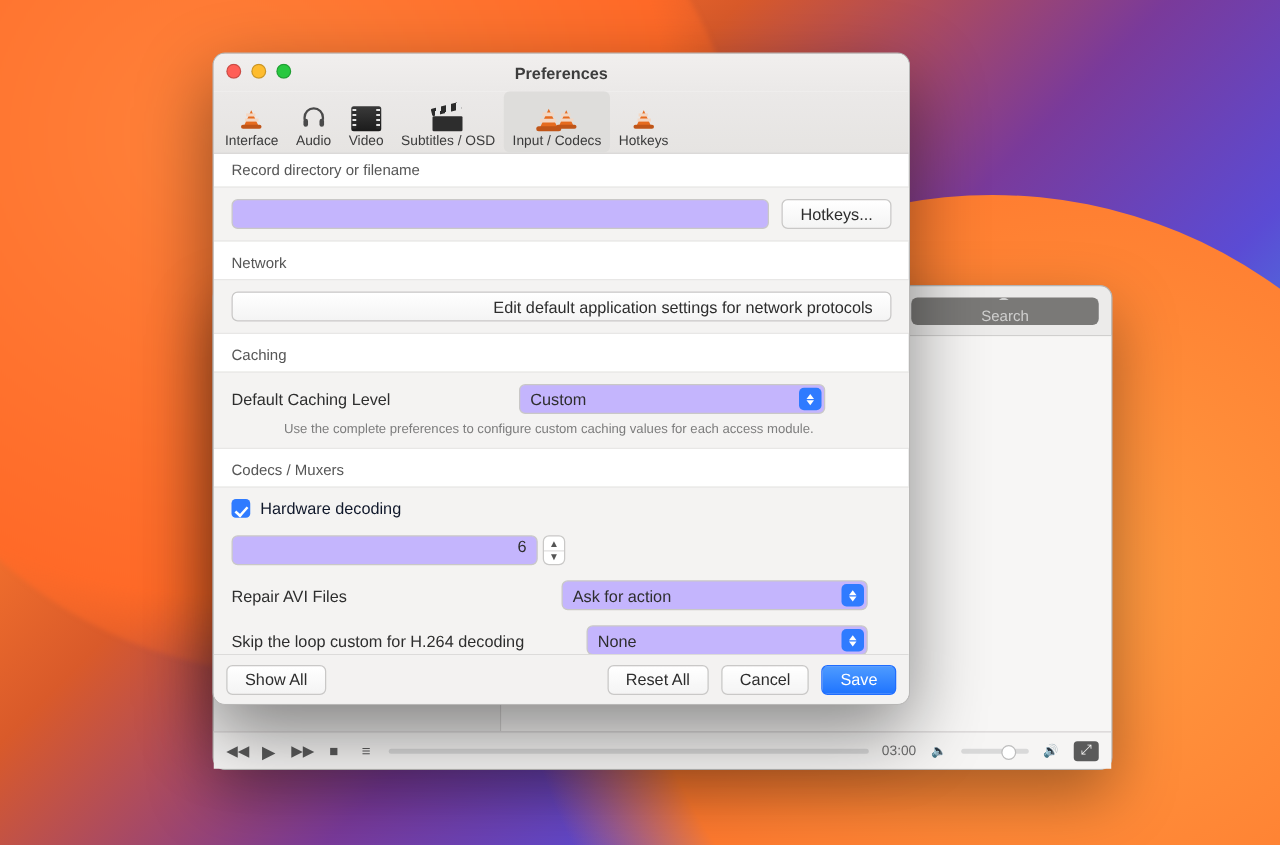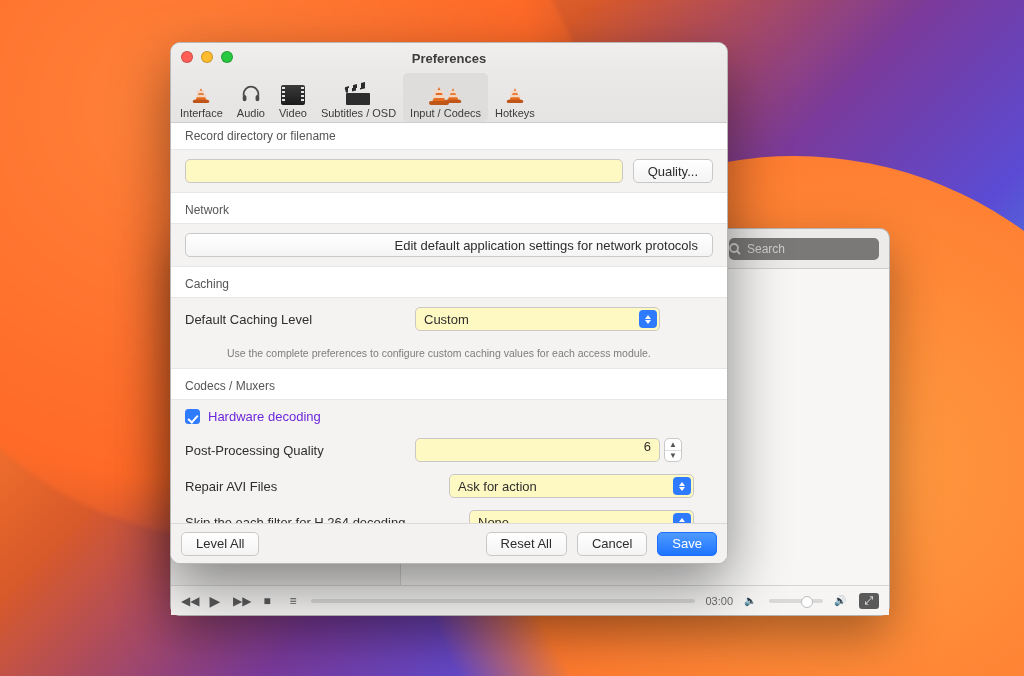--- a/index.html
+++ b/index.html
@@ -22,21 +22,21 @@
 }
 .bg-toolbar { height:40px; border-bottom:1px solid #d0cfce; display:flex; align-items:center; padding:0 10px; gap:8px; }
 .bg-body { display:flex; height:calc(100% - 40px - 30px); }
 .bg-sidebar { width:230px; border-right:1px solid #d6d4d3; padding-top:260px; }
 .pod-item { display:flex; align-items:center; gap:6px; padding:4px 12px; color:#5f5f5f; font-size:13px; }
 .pod-icon { width:16px; height:16px; border:1.5px solid #777; border-radius:50%; position:relative; flex:0 0 auto;}
 .pod-icon::before, .pod-icon::after { content:""; position:absolute; background:#777;}
 .pod-icon::before { width:1.5px; height:5px; left:50%; transform:translateX(-50%); top:2px;}
 .pod-icon::after  { width:5px; height:5px; border:1.5px solid #777; border-top:none; border-left:none; border-right:none; border-radius:0 0 8px 8px; left:3.3px; bottom:1.5px;}
 .bg-main { flex:1; background:#f7f6f5; }
-.bg-search { margin-left:auto; width:150px; height:22px; background:#7a7977; border-radius:5px; display:flex; align-items:center; padding:0 0; color:#cfcfce; font-size:12px; gap:6px;}
+.bg-search { margin-left:auto; width:150px; height:22px; background:#7a7977; border-radius:5px; display:flex; align-items:center; padding:0 22px; color:#cfcfce; font-size:12px; gap:6px;flex-direction:column;}
 .bg-search svg { width:12px; height:12px; fill:none; stroke:#cfcfce; stroke-width:1.8;}
 .player-bar { position:absolute; left:0; right:0; bottom:0; height:30px; background:#f6f5f4; border-top:1px solid #d6d4d3; display:flex; align-items:center; padding:0 10px; gap:10px;}
 .pb-btn { color:#5a5a5a; font-size:12px; width:16px; text-align:center; cursor:pointer;}
 .pb-track { flex:1; height:4px; background:#d9d9d9; border-radius:2px; }
 .pb-time { font-size:11px; color:#6d6d6d; }
 .pb-vol { width:54px; height:4px; background:#d9d9d9; border-radius:2px; position:relative;}
 .pb-vol::after { content:""; position:absolute; top:-3px; left:60%; width:10px; height:10px; background:#fff; border:1px solid #bdbdbd; border-radius:50%;}
 .pb-full { width:20px; height:16px; background:#5a5a5a; border-radius:3px; display:flex; align-items:center; justify-content:center;}
 .pb-full span{ color:#f6f5f4; font-size:11px; line-height:1;}
 
@@ -71,36 +71,36 @@
 .clap { width:24px; height:18px; position:relative;}
 .clap .top{position:absolute; top:0; left:0; width:24px; height:6px; background:repeating-linear-gradient(110deg,#2b2b2b 0 4px,#e8e8e8 4px 8px); transform:rotate(-14deg); transform-origin:left bottom; border-radius:1px;}
 .clap .bot{position:absolute; bottom:0; left:0; width:24px; height:12px; background:#2d2d2d; border-radius:1px;}
 .content { flex:1; overflow:auto; padding:0; position:relative;}
 .content::-webkit-scrollbar{width:14px;} .content::-webkit-scrollbar-thumb{background:#c9c8c7; border-radius:7px; border:3px solid #fff;}
 .section-label { font-size:12px; color:#565656; padding:10px 14px 6px 14px; }
 .section-band  { background:#f4f3f2; border-top:1px solid #e8e7e6; border-bottom:1px solid #e8e7e6; padding:9px 14px; }
 .row { display:flex; align-items:center; gap:10px; }
 .row + .row { margin-top:12px;gap:44px; }
 .lbl { width:220px; font-size:13px; color:#2e2e2e;}
-.hint { font-size:10.5px; color:#7d7d7d; margin-top:16px; margin-left:42px;}
+.hint { font-size:10.5px; color:#7d7d7d; margin-top:6px; margin-left:42px;}
 input[type=text], .select, .spinbox {
-  height:24px; background:#fef9c3; border:1px solid #c9c8c7; border-radius:5px; padding:0 8px; font-size:13px; color:#2e2e2e;
+  height:24px; background:#c4b5fd; border:1px solid #c9c8c7; border-radius:5px; padding:0 8px; font-size:13px; color:#2e2e2e;
 }
 input[type=text]{ width:100%; }
 .btn { height:24px; padding:0 14px; border:1px solid #c9c8c7; border-radius:5px; background:linear-gradient(#fff,#f4f4f4); font-size:13px; color:#2d2d2d; cursor:pointer; }
 .btn.primary{ background:linear-gradient(#4e9bff,#1f74ff); color:#fff; border-color:#1f6dff; }
 .select { position:relative; width:245px; display:flex; align-items:center; padding-right:26px;}
 .sel-arrows { position:absolute; right:2px; top:2px; width:18px; height:18px; background:#2f7bff; border-radius:4px; display:flex; flex-direction:column; align-items:center; justify-content:center; gap:1px;}
 .sel-arrows::before,.sel-arrows::after{content:"";width:0;height:0;border-left:3px solid transparent;border-right:3px solid transparent;}
 .sel-arrows::before{border-bottom:4px solid #fff;} .sel-arrows::after{border-top:4px solid #fff;}
 .spinbox { width:245px; position:relative; text-align:right; padding-right:8px;}
 .spin-stepper{ position:absolute; right:-22px; top:0; width:18px; height:24px; border:1px solid #c9c8c7; border-radius:5px; background:#fff; display:flex; flex-direction:column;}
 .spin-stepper div{flex:1; display:flex; align-items:center; justify-content:center; font-size:8px; color:#555;}
 .spin-stepper div:first-child{border-bottom:1px solid #e1e0df;}
-.chk { display:flex; align-items:center; gap:8px; font-size:13px; color:#6d28d9;}
+.chk { display:flex; align-items:center; gap:8px; font-size:13px; color:#0f172a;}
 .chkbox { width:15px; height:15px; border-radius:3.5px; background:#2f7bff; position:relative; flex:0 0 auto;}
 .chkbox::after{content:""; position:absolute; left:3px; top:6px; width:8px; height:4px; border:2px solid #fff; border-top:none; border-right:none; transform:rotate(-48deg);}
 .footer { height:40px; border-top:1px solid #dcdbda; background:#f3f2f1; display:flex; align-items:center; padding:0 10px; gap:10px;}
 .footer .spacer{flex:1;}
 .section-label.first{padding-top:6px;}
 .full-btn{ width:100%; text-align:right; }
 </style>
 </head>
 <body>
 
@@ -219,21 +219,21 @@
         </div>
       <span>Hotkeys</span>
     </div>
   </div>
 
   <div class="content">
     <div class="section-label first">Record directory or filename</div>
     <div class="section-band">
       <div class="row">
         <input type="text" style="flex: 1 1 0%;" value="">
-        <button class="btn">Quality...</button>
+        <button class="btn">Hotkeys...</button>
       </div>
     </div>
 
     <div class="section-label">Network</div>
     <div class="section-band">
       <button class="btn full-btn">Edit default application settings for network protocols</button>
     </div>
 
     <div class="section-label">Caching</div>
     <div class="section-band">
@@ -247,47 +247,46 @@
       <div class="hint">Use the complete preferences to configure custom caching values for each access module.</div>
     </div>
 
     <div class="section-label">Codecs / Muxers</div>
     <div class="section-band" style="border-bottom:none; padding-bottom:24px;">
       <div class="chk">
         <span class="chkbox"></span>
         <span>Hardware decoding</span>
       </div>
       <div class="row" style="margin-top:14px;">
-        <div class="lbl">Post-Processing Quality</div>
         <div style="position:relative;">
           <div class="spinbox"><span>6</span></div>
           <div class="spin-stepper">
               <div>▲</div>
               <div>▼</div>
             </div>
         </div>
       </div>
       <div class="row">
         <div class="lbl">Repair AVI Files</div>
         <div class="select">
           <span>Ask for action</span>
           <span class="sel-arrows"></span>
         </div>
       </div>
       <div class="row">
-        <div class="lbl" style="width:240px;">Skip the each filter for H.264 decoding</div>
+        <div class="lbl" style="width:240px;">Skip the loop custom for H.264 decoding</div>
         <div class="select" style="width:225px;">
           <span>None</span>
           <span class="sel-arrows"></span>
         </div>
       </div>
 
     </div>
   </div>
 
   <div class="footer">
-    <button class="btn">Level All</button>
+    <button class="btn">Show All</button>
     <div class="spacer"></div>
     <button class="btn">Reset All</button>
     <button class="btn">Cancel</button>
     <button class="btn primary">Save</button>
   </div>
 </div>
 
 </body></html>

